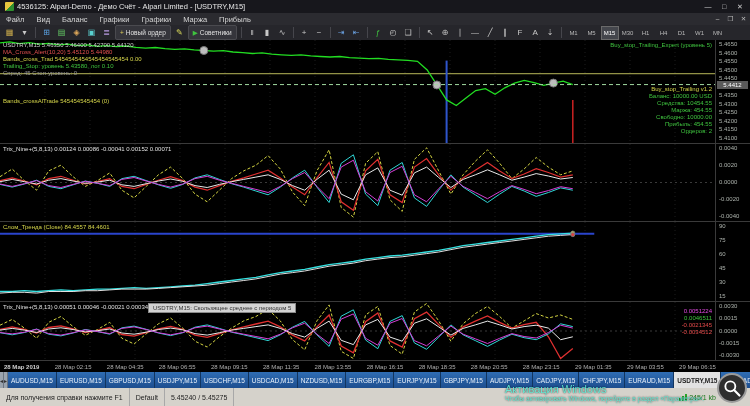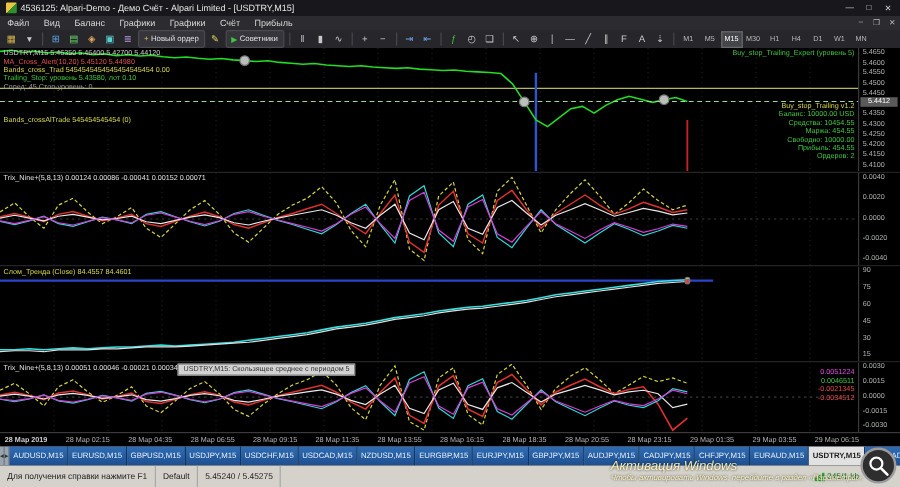--- a/index.html
+++ b/index.html
@@ -54,21 +54,21 @@
        background:linear-gradient(#2f6db4,#1d4e8f);border-right:1px solid #12355f;}
   .tab.active{background:#e2e2e2;color:#1c1c1c;font-weight:bold;}
   .statusbar{position:absolute;top:388px;left:0;width:750px;height:18px;background:#d5d2cb;color:#222;
              display:flex;align-items:center;font-size:7px;}
   .sseg{padding:0 6px;border-right:1px solid #a8a8a8;height:100%;display:flex;align-items:center;white-space:nowrap;}
   .sspacer{flex:1;}
   .traffic{color:#1a7a1a;display:flex;align-items:center;gap:2px;padding:0 34px 0 6px;}
   .bars{display:flex;align-items:flex-end;gap:1px;height:8px;}
   .bars i{display:block;width:2px;background:#2aa52a;}
   
-  .watermark{position:absolute;right:30px;bottom:3px;color:#fef9c3;opacity:.9;z-index:40;pointer-events:none;text-shadow:0 0 2px #000;font-style:italic;}
+  .watermark{position:absolute;right:46px;bottom:3px;color:#5eead4;opacity:.9;z-index:40;pointer-events:none;text-shadow:0 0 2px #000;}
   .wm1{font-size:11px;line-height:12px;}
   .wm2{font-size:6.5px;line-height:8px;}
   .zoombtn{position:absolute;right:3px;bottom:3px;width:30px;height:30px;border-radius:50%;
            background:#2e2e2e;border:2px solid #9a9a9a;box-sizing:border-box;display:flex;align-items:center;
            justify-content:center;z-index:50;}
 </style>
 </head>
 <body>
 
 <div id="app">
@@ -83,21 +83,21 @@
       </span>
   </div>
 
   <div class="menubar">
     <span id="menu-items" style="display:flex;height:100%;">
         <span class="mitem">Файл</span>
         <span class="mitem">Вид</span>
         <span class="mitem">Баланс</span>
         <span class="mitem">Графики</span>
         <span class="mitem">Графики</span>
-        <span class="mitem">Счёт</span>
+        <span class="mitem">Маржа</span>
         <span class="mitem">Прибыль</span>
       </span>
     <span class="wctls" id="menu-window-controls">
         <span class="wctl">–</span>
         <span class="wctl">❐</span>
         <span class="wctl">✕</span>
       </span>
   </div>
 
   <div class="toolbar" id="toolbar">

